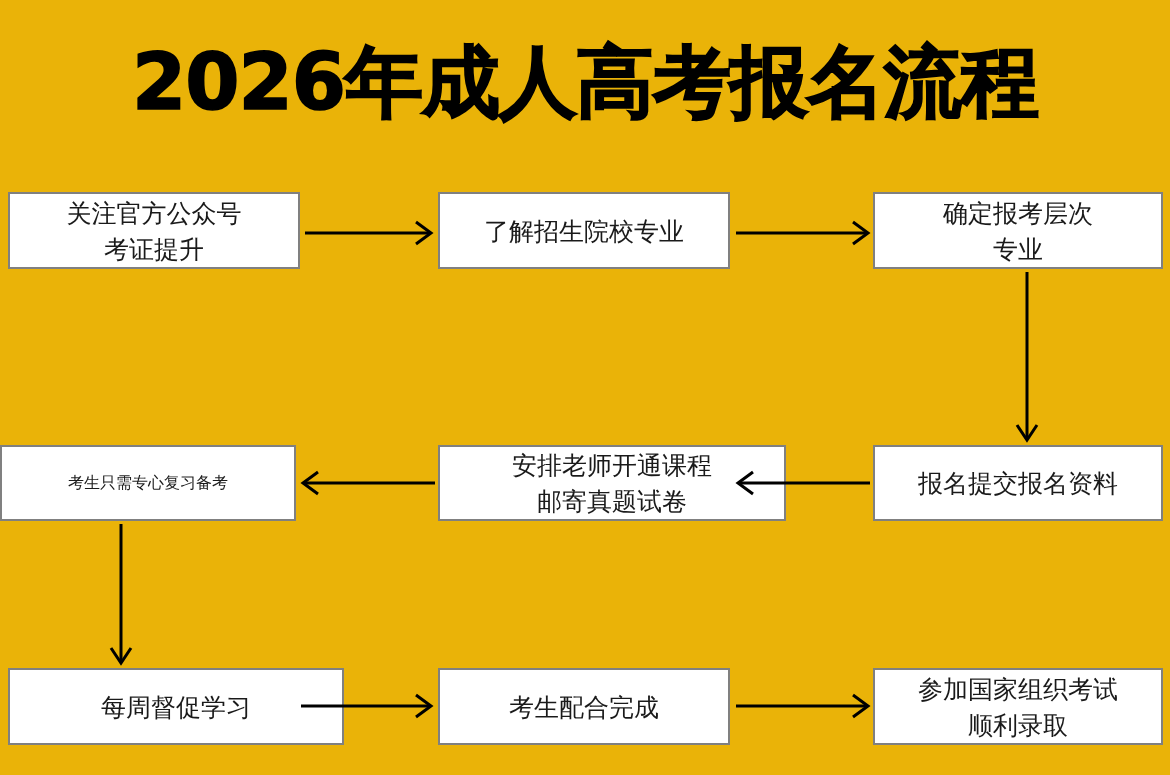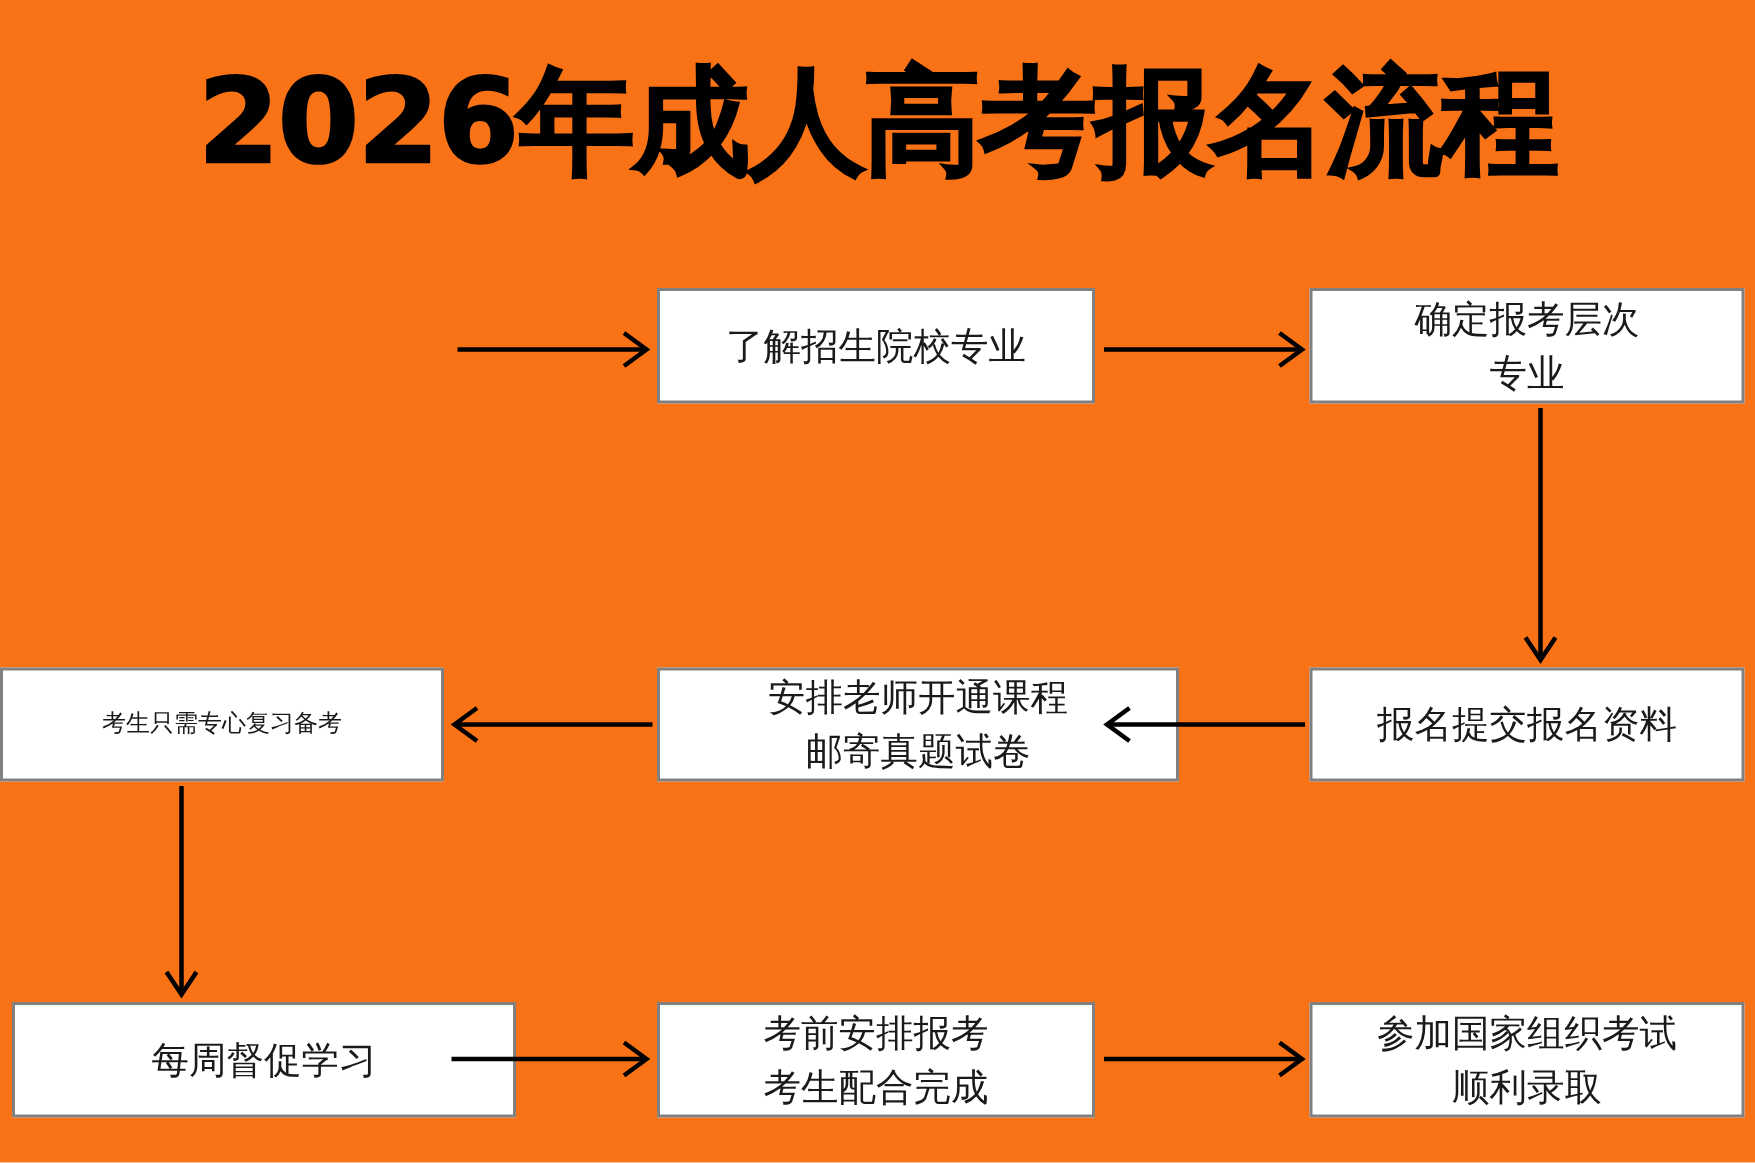--- a/index.html
+++ b/index.html
@@ -7,21 +7,21 @@
     padding: 0;
     background: #ffffff;
   }
   body {
     font-family: "Liberation Sans", "DejaVu Sans", sans-serif;
   }
   #canvas {
     position: relative;
     width: 1170px;
     height: 775px;
-    background: #f97316;
+    background: #eab308;
     overflow: hidden;
   }
   
   #chart-title {
     position: absolute;
     left: 0;
     top: 34px;
     width: 1170px;
     text-align: center;
     font-size: 78px;
@@ -65,20 +65,24 @@
     overflow: visible;
   }
 </style>
 </head>
 <body>
 
 <div id="canvas">
 
   <div id="chart-title">2026年成人高考报名流程</div>
 
+  <div class="node" style="left:8px; top:192px; width:292px; height:77px;">
+    <span class="ln">关注官方公众号</span>
+    <span class="ln">考证提升</span>
+  </div>
 
   <div class="node" style="left:438px; top:192px; width:292px; height:77px;">
     <span class="ln">了解招生院校专业</span>
   </div>
 
   <div class="node" style="left:873px; top:192px; width:290px; height:77px;">
     <span class="ln">确定报考层次</span>
     <span class="ln">专业</span>
   </div>
 
@@ -93,21 +97,20 @@
 
   <div class="node" style="left:873px; top:445px; width:290px; height:76px;">
     <span class="ln">报名提交报名资料</span>
   </div>
 
   <div class="node" style="left:8px; top:668px; width:336px; height:77px;">
     <span class="ln">每周督促学习</span>
   </div>
 
   <div class="node" style="left:438px; top:668px; width:292px; height:77px;">
-    <span class="ln">考前安排报考</span>
     <span class="ln">考生配合完成</span>
   </div>
 
   <div class="node" style="left:873px; top:668px; width:290px; height:77px;">
     <span class="ln">参加国家组织考试</span>
     <span class="ln">顺利录取</span>
   </div>
 
   <div class="arrow" style="left:305px; top:215px; width:128px; height:36px;">
     <svg width="128" height="36" viewBox="0 0 128 36">

